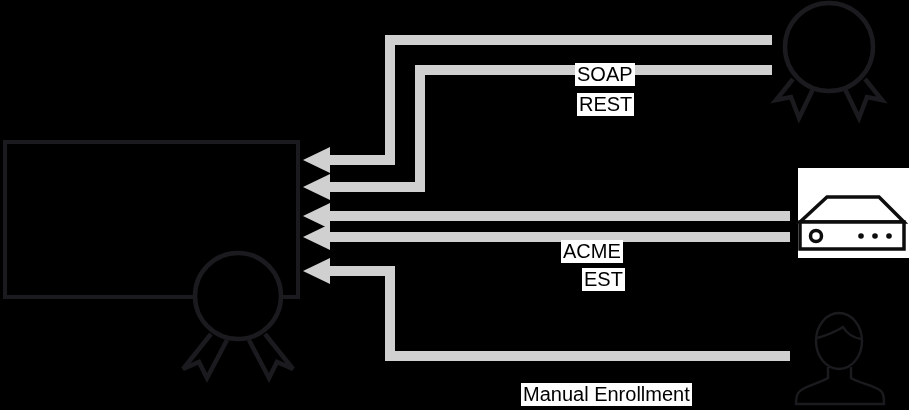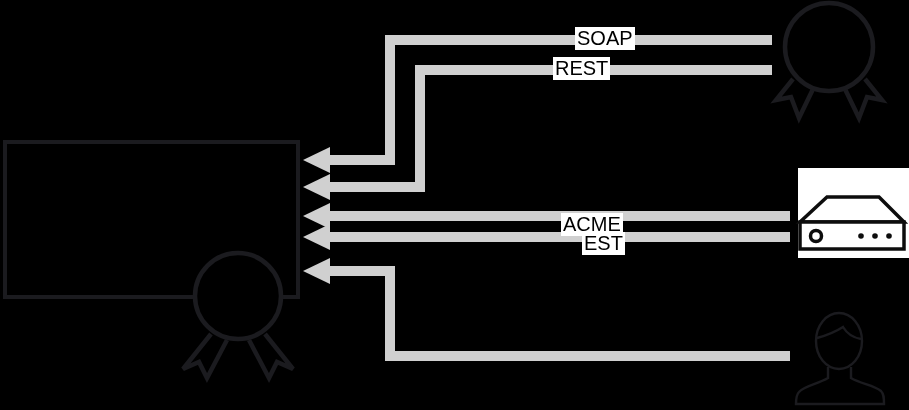--- a/index.html
+++ b/index.html
@@ -34,20 +34,21 @@
     border-right:27px solid var(--connector);
   }
   .chip{
     position:absolute;
     background:var(--label-bg);
     color:var(--label-text);
     font-size:20px;line-height:23px;
     padding:0 2px;
     white-space:nowrap;
     z-index:3;
+    margin-top:36px;
   }
 </style>
 </head>
 <body>
 
 <div id="canvas">
 
   <svg class="icons" width="909" height="410" viewBox="0 0 909 410">
 
     <g>
@@ -95,17 +96,18 @@
   <div class="line" style="left:385px;top:266px;width:10px;height:95px"></div>
   <div class="line" style="left:385px;top:351px;width:405px;height:10px"></div>
 
   <div class="arrow" style="left:303px;top:147px"></div>
   <div class="arrow" style="left:303px;top:174px"></div>
   <div class="arrow" style="left:303px;top:203px"></div>
   <div class="arrow" style="left:303px;top:224px"></div>
   <div class="arrow" style="left:303px;top:258px"></div>
 
   <div class="chip" style="left:575px;top:27px">SOAP</div>
-  <div class="chip" style="left:553px;top:57px">REST</div>
-  <div class="chip" style="left:561px;top:213px">ACME</div>
+  <div class="chip" style="left:577px;top:57px">REST</div>
+  <div class="chip" style="left:561px;top:204px">ACME</div>
   <div class="chip" style="left:582px;top:232px">EST</div>
+  <div class="chip" style="left:521px;top:347px">Manual Enrollment</div>
 
 </div>
 
 </body></html>

